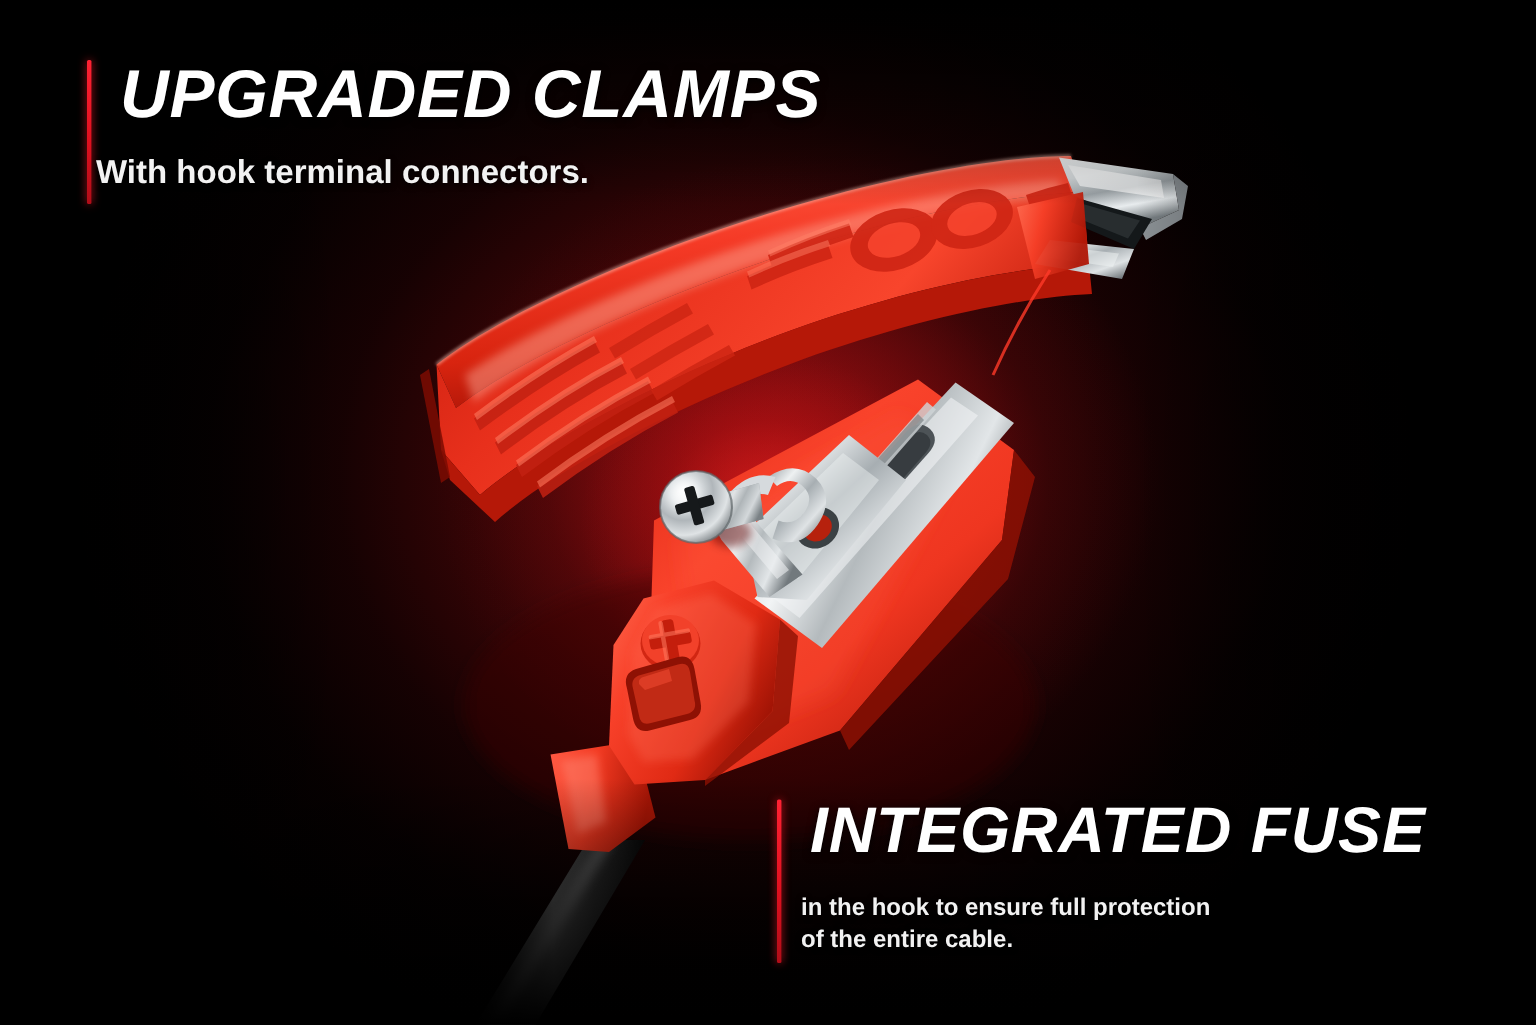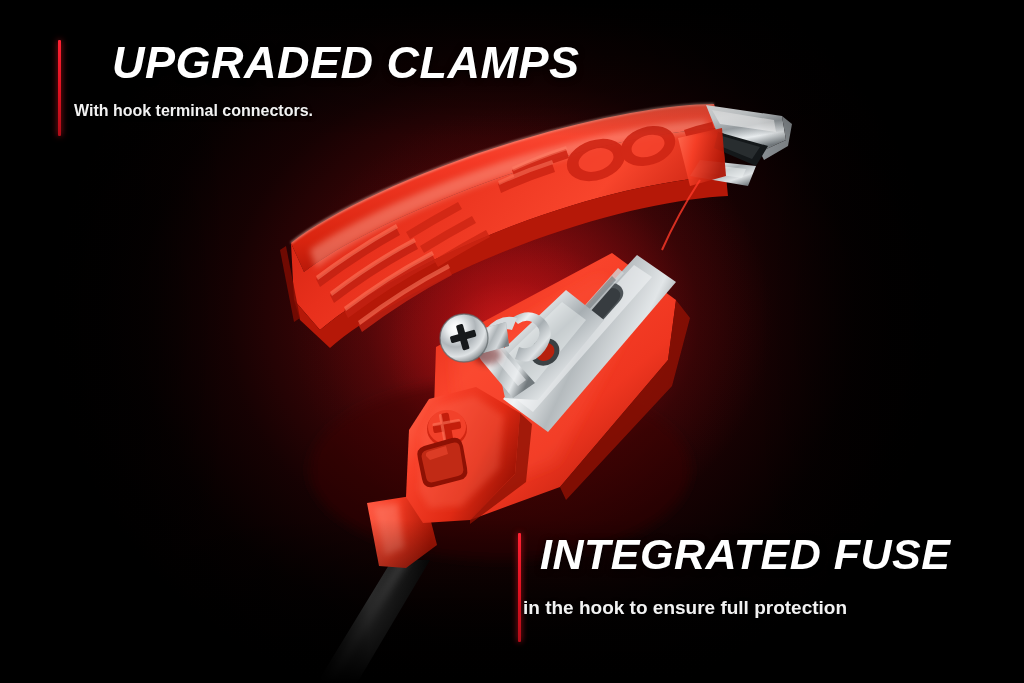--- a/index.html
+++ b/index.html
@@ -49,27 +49,27 @@
     white-space:nowrap;line-height:1;
     text-shadow:0 1px 6px rgba(0,0,0,0.85);
   }
   .subline{
     color:#f2f2f2;font-weight:bold;line-height:1.33;
     text-shadow:0 1px 4px rgba(0,0,0,0.9);white-space:nowrap;
   }
 
   #block-clamps{left:58px;top:40px;}
   #block-clamps .accent-bar{height:96px;}
-  #block-clamps .headline{position:absolute;left:22px;top:0px;font-size:45px;margin-left:32px;}
-  #block-clamps .subline{position:absolute;left:16px;top:60px;font-size:16px;}
+  #block-clamps .headline{position:absolute;left:22px;top:0px;font-size:45px;}
+  #block-clamps .subline{position:absolute;left:6px;top:60px;font-size:22px;}
 
   #block-fuse{left:518px;top:533px;}
   #block-fuse .accent-bar{height:109px;}
   #block-fuse .headline{position:absolute;left:22px;top:0px;font-size:43px;text-align:center;}
-  #block-fuse .subline{position:absolute;left:5px;top:62px;font-size:19px;}
+  #block-fuse .subline{position:absolute;left:16px;top:62px;font-size:16px;}
 
   
   #product{position:absolute;left:0;top:0;width:1024px;height:683px;}
   #product svg{display:block;}
 </style>
 </head>
 <body>
 
 <div id="stage">
 
@@ -350,16 +350,17 @@
     <div class="accent-bar"></div>
     <div class="headline">UPGRADED CLAMPS</div>
     <div class="subline">With hook terminal connectors.</div>
   </div>
 
   <div class="txtblock" id="block-fuse">
     <div class="accent-bar"></div>
     <div class="headline">INTEGRATED FUSE</div>
     <div class="subline">
       <div>in the hook to ensure full protection</div>
+      <div>of the entire cable.</div>
     </div>
   </div>
 
 </div>
 
 </body></html>

